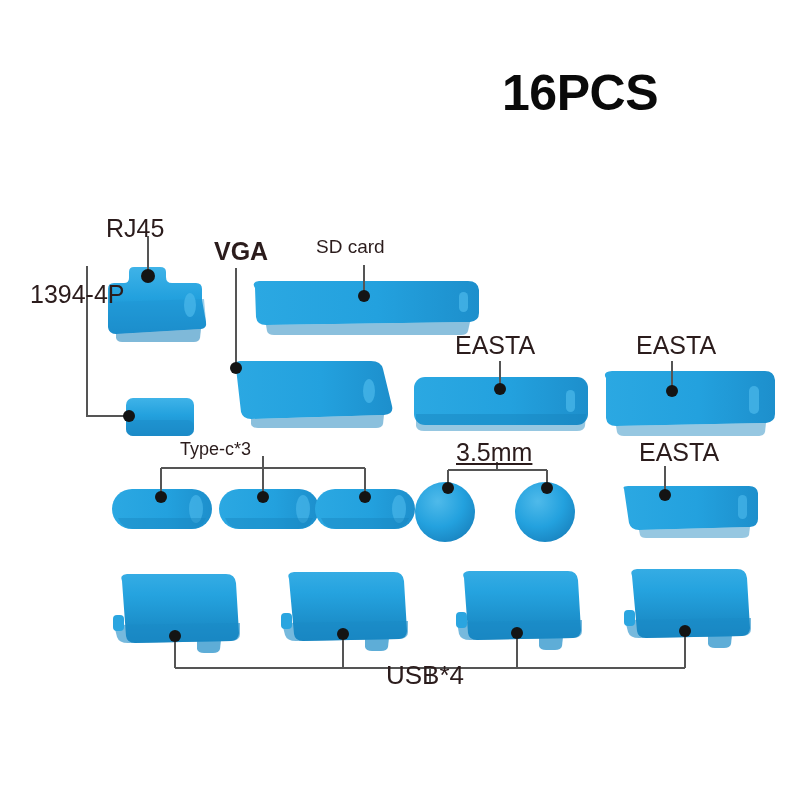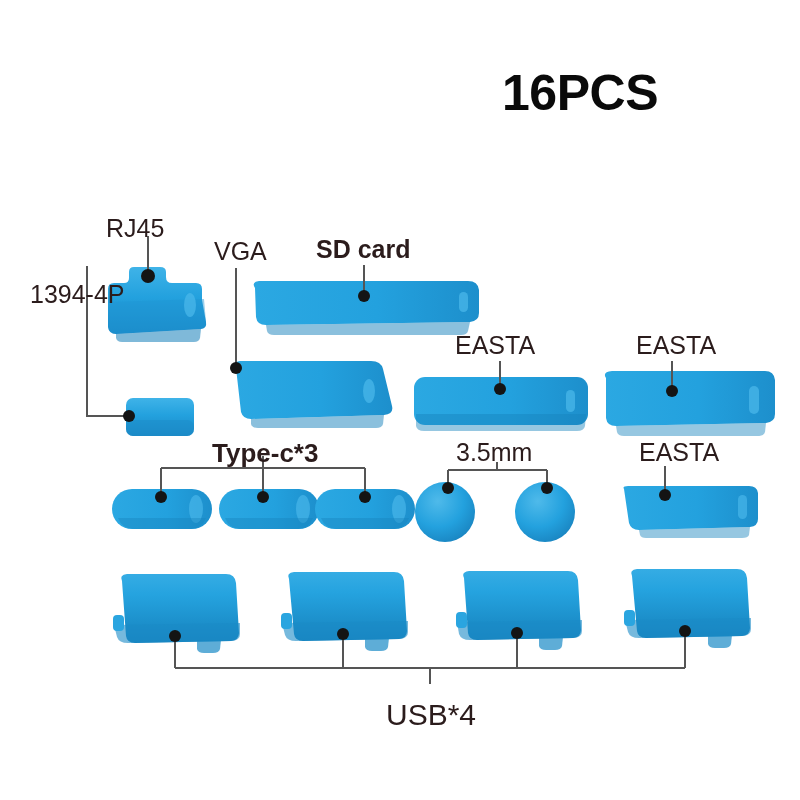--- a/index.html
+++ b/index.html
@@ -39,28 +39,28 @@
     top: 68px;
     font-size: 50px;
     font-weight: bold;
     letter-spacing: -0.5px;
     color: #0a0a0a;
     font-family: "Liberation Sans", sans-serif;
     line-height: 1;
   }
   .lbl-1394 { left: 30px;  top: 239px; font-size: 25px; margin-top: 43px; }
   .lbl-rj45 { left: 106px; top: 208px; font-size: 25px; margin-top: 8px; }
-  .lbl-vga  { left: 214px; top: 239px; font-size: 25px; }
-  .lbl-sd   { left: 316px; top: 237px; font-size: 25px; font-weight: bold; }
+  .lbl-vga  { left: 214px; top: 239px; font-size: 25px; font-weight: bold; }
+  .lbl-sd   { left: 316px; top: 237px; font-size: 19px; }
   .lbl-easta1 { left: 455px; top: 333px; font-size: 25px; }
   .lbl-easta2 { left: 636px; top: 333px; font-size: 25px; }
-  .lbl-typec  { left: 212px; top: 440px; font-size: 26px; font-weight: bold; }
-  .lbl-35mm   { left: 456px; top: 440px; font-size: 25px; }
+  .lbl-typec  { left: 180px; top: 440px; font-size: 18px; }
+  .lbl-35mm   { left: 456px; top: 440px; font-size: 25px; text-decoration: underline; }
   .lbl-hdmi   { left: 639px; top: 440px; font-size: 25px; }
-  .lbl-usb    { left: 386px; top: 700px; font-size: 30px; }
+  .lbl-usb    { left: 386px; top: 662px; font-size: 26px; }
 </style>
 </head>
 <body>
 
 <div id="stage">
 
   <div id="headline">16PCS</div>
 
   <svg id="diagram-svg" viewBox="0 0 800 800">
     <defs>

